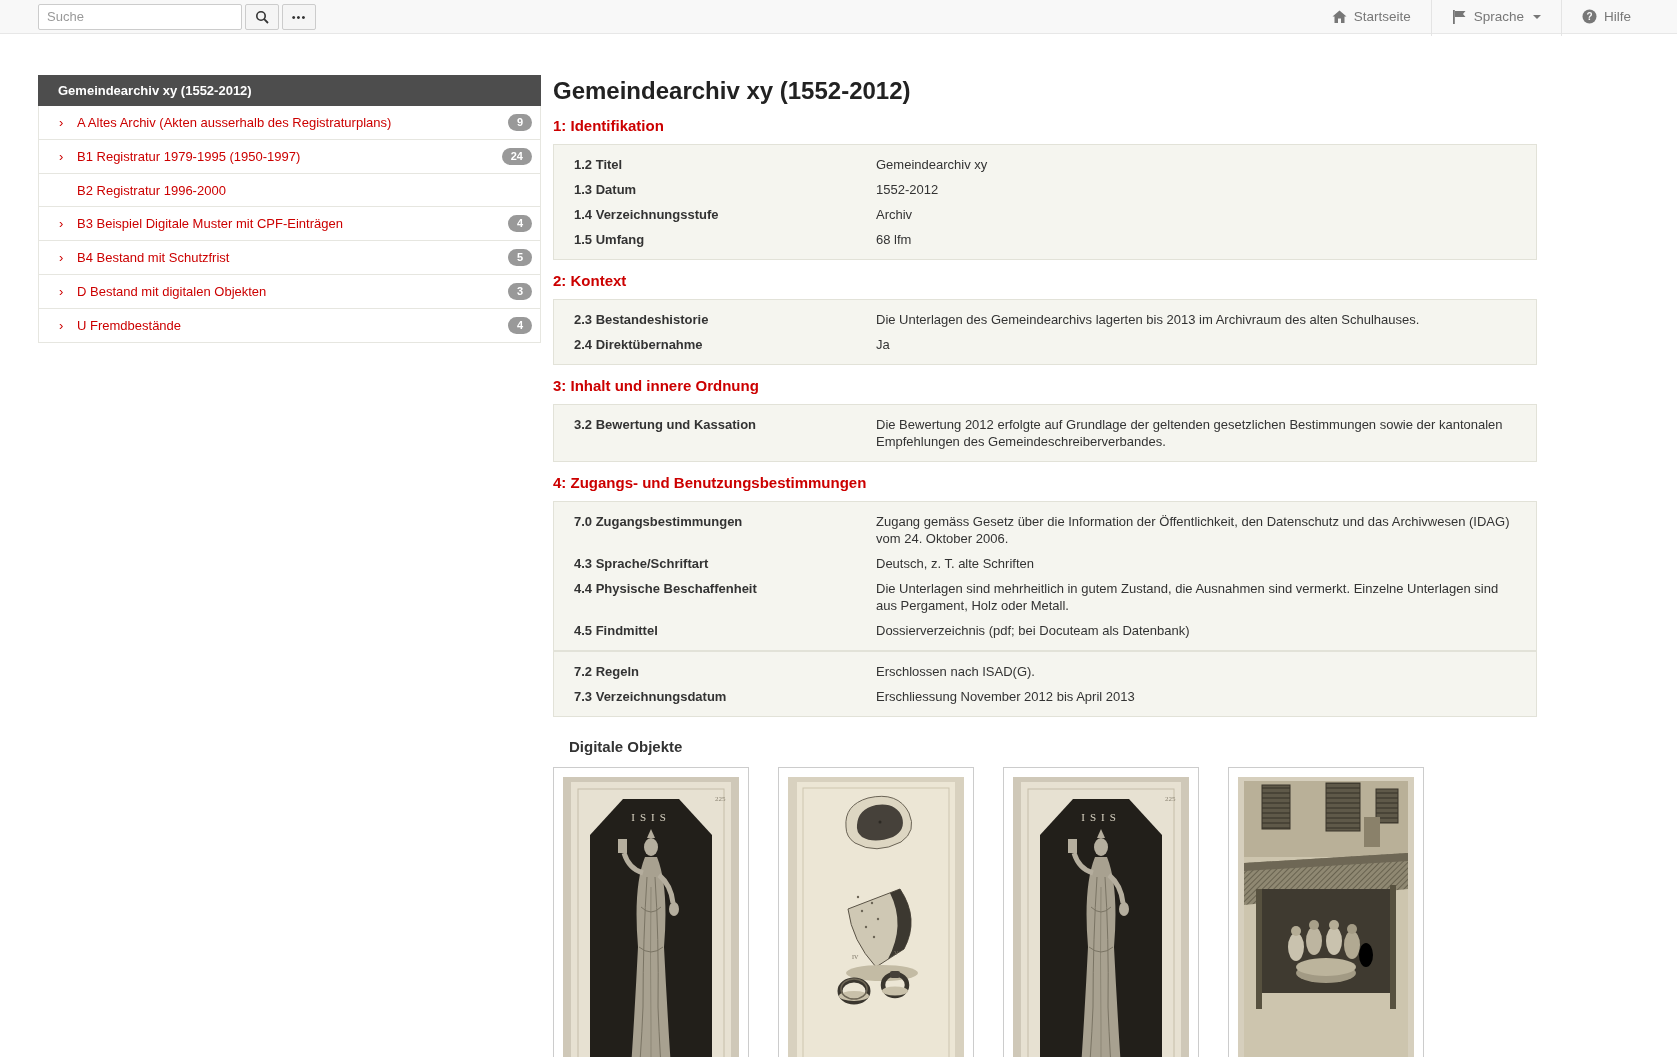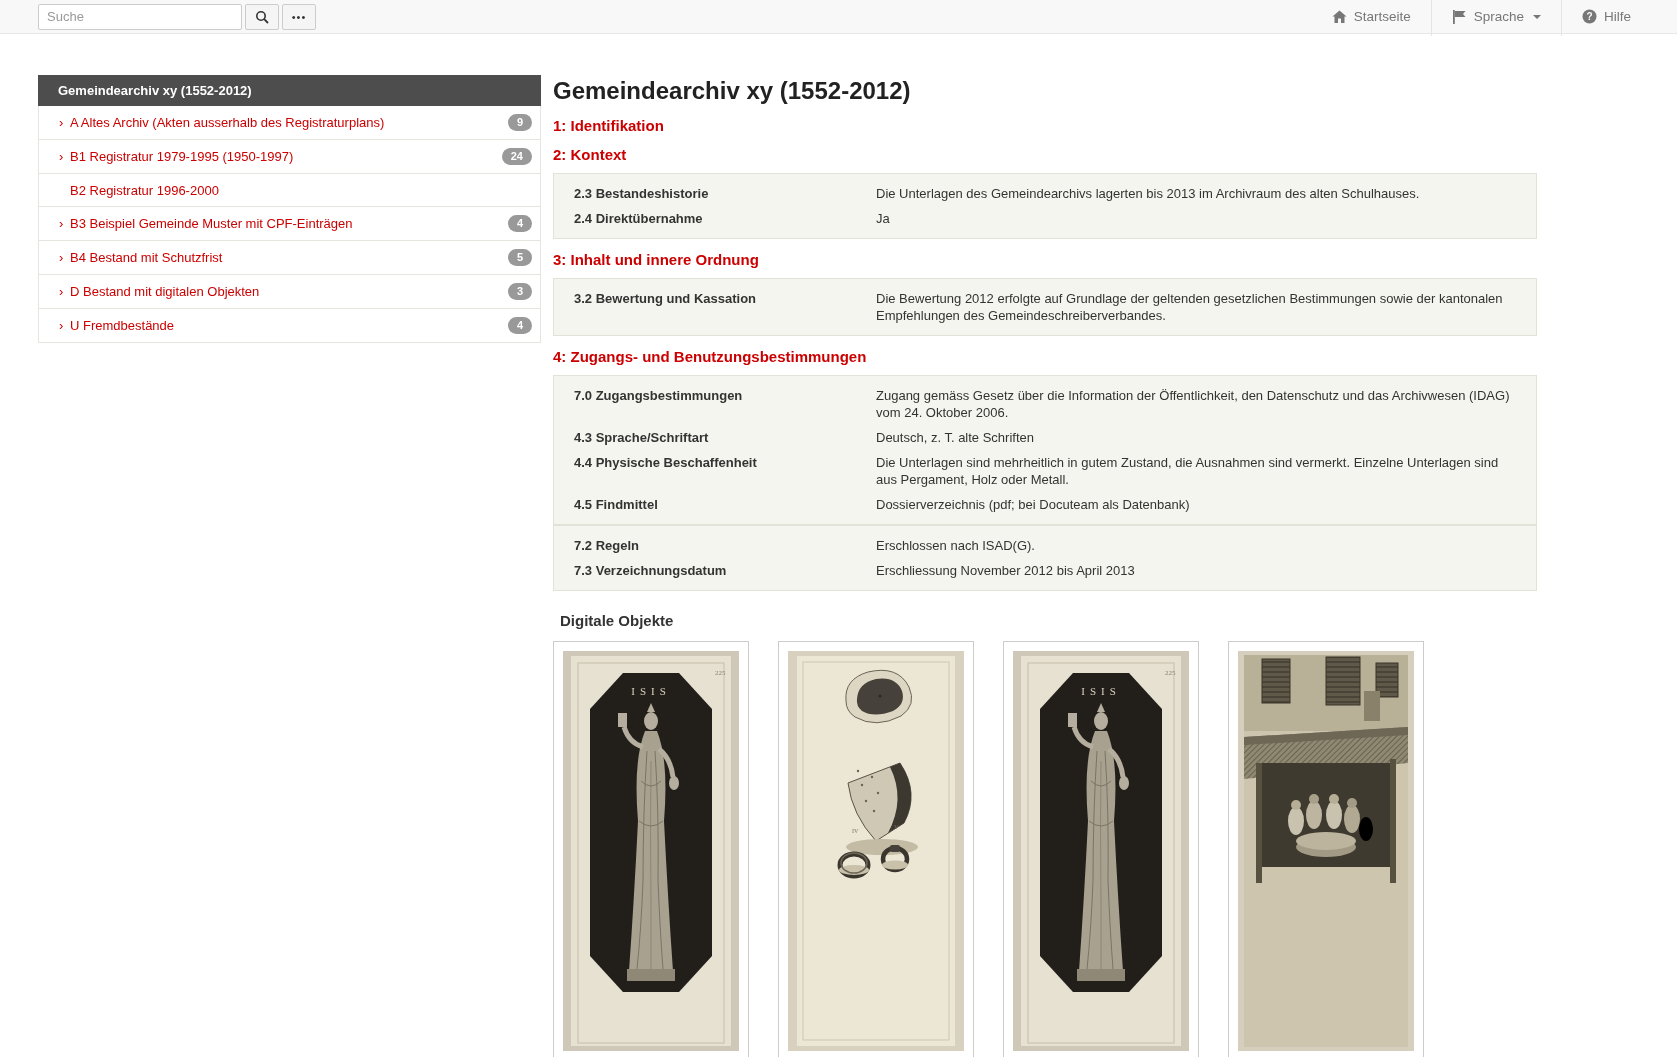--- a/index.html
+++ b/index.html
@@ -54,30 +54,30 @@
     background:var(--sb-header-bg);color:#fff;font-size:13px;font-weight:bold;
     padding:8px 20px;cursor:pointer;
   }
   .sb-list{list-style:none;margin:0;padding:0;border:1px solid #e6e6e0;border-top:none;background:#fff;}
   .sb-item{
     display:flex;align-items:center;padding:8px 8px 8px 20px;border-bottom:1px solid #e6e6e0;
     font-size:13px;cursor:pointer;min-height:33px;
   }
   .sb-item:last-child{border-bottom:none;}
   .sb-chevron{color:var(--red);width:10px;font-size:13px;line-height:1;flex:0 0 10px;}
-  .sb-label{color:var(--red);text-decoration:none;margin-left:1px;}
+  .sb-label{color:var(--red);text-decoration:none;margin-left:8px;}
   .sb-badge{
     margin-left:auto;background:var(--badge-bg);color:#fff;font-size:11px;font-weight:bold;
     border-radius:10px;padding:3px 9px;min-width:14px;text-align:center;line-height:1;
   }
   
   .main{margin-left:12px;width:984px;flex:0 0 984px;}
   h1.page-title{font-size:24px;font-weight:bold;color:#222;margin:2px 0 0 0;line-height:28px;}
   h2.sec-heading{font-size:15px;font-weight:bold;color:var(--red);margin:12px 0 10px 0;line-height:17px;}
-  h2.obj-heading{font-size:15px;font-weight:bold;color:var(--text);margin:21px 0 12px 7px;line-height:17px;}
+  h2.obj-heading{font-size:15px;font-weight:bold;color:var(--text);margin:21px 0 12px 16px;line-height:17px;}
   .tbl{background:var(--tbl-bg);border:1px solid var(--tbl-border);padding:7px 0;}
   .tbl-row{display:flex;padding:4px 20px;font-size:13px;line-height:17px;}
   .tbl-label{flex:0 0 302px;font-weight:bold;padding-right:15px;}
   .tbl-value{flex:1;}
   
   .thumbs{display:flex;gap:29px;}
   .thumb-card{
     width:196px;flex:0 0 196px;background:#fff;border:1px solid #ccc;padding:9px;cursor:pointer;
     height:420px;
   }
@@ -144,21 +144,21 @@
         <span class="sb-chevron">›</span>
         <a class="sb-label">B1 Registratur 1979-1995 (1950-1997)</a>
         <span class="sb-badge">24</span>
       </li>
       <li class="sb-item">
         <span class="sb-chevron"></span>
         <a class="sb-label">B2 Registratur 1996-2000</a>
       </li>
       <li class="sb-item">
         <span class="sb-chevron">›</span>
-        <a class="sb-label">B3 Beispiel Gemeinde Muster mit CPF-Einträgen</a>
+        <a class="sb-label">B3 Beispiel Digitale Muster mit CPF-Einträgen</a>
         <span class="sb-badge">4</span>
       </li>
       <li class="sb-item">
         <span class="sb-chevron">›</span>
         <a class="sb-label">B4 Bestand mit Schutzfrist</a>
         <span class="sb-badge">5</span>
       </li>
       <li class="sb-item">
         <span class="sb-chevron">›</span>
         <a class="sb-label">D Bestand mit digitalen Objekten</a>
@@ -169,20 +169,38 @@
         <a class="sb-label">U Fremdbestände</a>
         <span class="sb-badge">4</span>
       </li>
     </ul>
   </aside>
 
   <main class="main">
     <h1 class="page-title">Gemeindearchiv xy (1552-2012)</h1>
 
     <h2 class="sec-heading">1: Identifikation</h2>
+    <div class="tbl">
+      <div class="tbl-row">
+        <div class="tbl-label">1.2 Titel</div>
+        <div class="tbl-value">Gemeindearchiv xy</div>
+      </div>
+      <div class="tbl-row">
+        <div class="tbl-label">1.3 Datum</div>
+        <div class="tbl-value">1552-2012</div>
+      </div>
+      <div class="tbl-row">
+        <div class="tbl-label">1.4 Verzeichnungsstufe</div>
+        <div class="tbl-value">Archiv</div>
+      </div>
+      <div class="tbl-row">
+        <div class="tbl-label">1.5 Umfang</div>
+        <div class="tbl-value">68 lfm</div>
+      </div>
+    </div>
 
     <h2 class="sec-heading">2: Kontext</h2>
     <div class="tbl">
       <div class="tbl-row">
         <div class="tbl-label">2.3 Bestandeshistorie</div>
         <div class="tbl-value">Die Unterlagen des Gemeindearchivs lagerten bis 2013 im Archivraum des alten Schulhauses.</div>
       </div>
       <div class="tbl-row">
         <div class="tbl-label">2.4 Direktübernahme</div>
         <div class="tbl-value">Ja</div>

